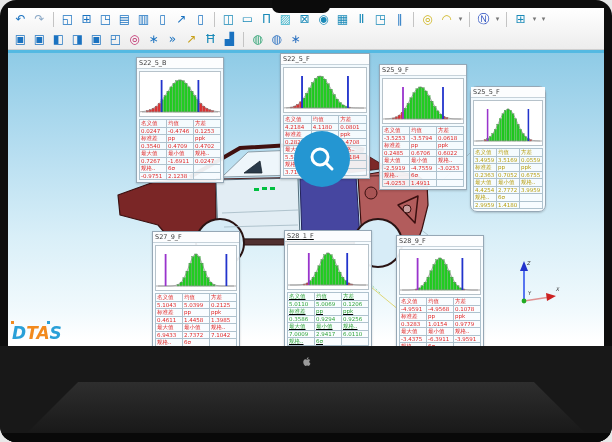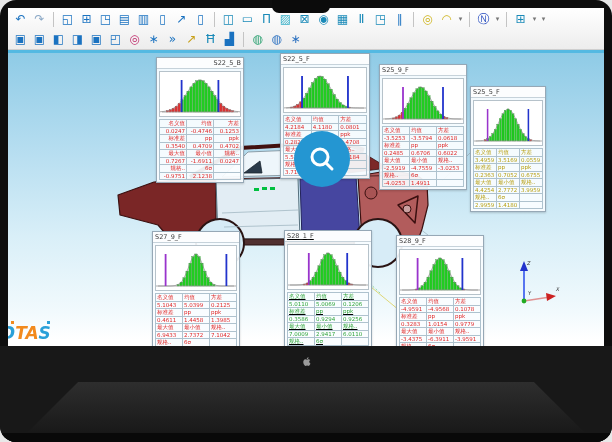--- a/index.html
+++ b/index.html
@@ -19,21 +19,21 @@
   
   .stat-panel{position:absolute;background:rgba(250,253,255,0.93);border:1px solid #96a8b6;box-shadow:0 1px 2px rgba(0,0,0,0.18);font-size:5.5px;}
   .panel-title{font-size:6.5px;color:#3c3c3c;background:#fcfdfe;border-bottom:1px solid #c6d2da;padding:1px 2px;height:8px;line-height:8px;white-space:nowrap;overflow:hidden;}
   .hist-box{margin:2px;border:1px solid #b6c2ca;background:#fff;height:44px;}
   .hist-box svg{display:block;width:100%;height:44px;}
   .stat-panel table{border-collapse:collapse;width:calc(100% - 4px);margin:0 2px 2px 2px;table-layout:fixed;}
   .stat-panel td{border:0.5px solid #aec2ce;padding:0 1px;height:6.5px;line-height:6.5px;font-size:5.5px;white-space:nowrap;overflow:hidden;}
   
   #magnifier{position:absolute;left:286px;top:78px;width:56px;height:56px;border-radius:50%;background:#2496d2;display:flex;align-items:center;justify-content:center;cursor:pointer;z-index:30;}
   
-  #dtas-logo{position:absolute;left:-7px;bottom:6px;font-weight:800;font-size:17px;letter-spacing:0;font-style:italic;z-index:5;}
+  #dtas-logo{position:absolute;left:-7px;bottom:6px;font-weight:800;font-size:17px;letter-spacing:0;font-style:italic;z-index:5;padding-left:11px;}
   #dtas-logo .dot{position:absolute;width:3px;height:3px;}
   
   #notch{position:absolute;left:272px;top:0;width:58px;height:13px;background:#0b0b0b;border-radius:0 0 7px 7px;z-index:40;}
   #chin{position:absolute;left:0;top:346px;width:612px;height:96px;background:#181818;}
   #apple{position:absolute;left:300px;top:8px;}
   #stand{position:absolute;left:28px;top:36px;width:556px;height:50px;background:linear-gradient(#2e2e2e,#191919);clip-path:polygon(9% 0,91% 0,100% 100%,0 100%);}
   #base{position:absolute;left:0;bottom:0;width:612px;height:9px;background:#090909;}
   .axis-label{font-size:5px;font-style:italic;fill:#333;}
 </style>
 </head>
@@ -132,21 +132,21 @@
           <rect x="254" y="134" width="5" height="3" fill="#00c040"></rect>
           <rect x="262" y="134" width="5" height="3" fill="#00c040"></rect>
           <line x1="298" y1="100" x2="302" y2="112" stroke="#e020e0" stroke-width="1.5"></line>
           <line x1="306" y1="99" x2="308" y2="111" stroke="#e020e0" stroke-width="1.5"></line>
           <path d="M236,120 L252,108 L254,120 Z" fill="#2a3a4a" stroke="#1a2630" stroke-width="0.8"></path>
           <path d="M214,160 L290,157" stroke="#9ab0bc" stroke-width="0.7" fill="none"></path>
           <path d="M216,174 L290,172" stroke="#9ab0bc" stroke-width="0.7" fill="none"></path>
         </g>
       </svg>
 
-      <div class="stat-panel" style="left:148px;top:4px;width:86px;text-align:right;">
+      <div class="stat-panel" style="left:128px;top:4px;width:86px;">
         <div class="panel-title">S22_5_B</div>
         <div class="hist-box">
             <svg viewBox="0 0 80 44" preserveAspectRatio="none">
               <rect x="6.2" y="38.7" width="2.4" height="1.3" fill="#e03030" stroke="#901010" stroke-width="0.3"></rect>
               <rect x="9.2" y="37.8" width="2.4" height="2.2" fill="#e03030" stroke="#901010" stroke-width="0.3"></rect>
               <rect x="12.1" y="36.3" width="2.4" height="3.7" fill="#e03030" stroke="#901010" stroke-width="0.3"></rect>
               <rect x="15.1" y="34.2" width="2.4" height="5.8" fill="#e03030" stroke="#901010" stroke-width="0.3"></rect>
               <rect x="18.1" y="31.4" width="2.4" height="8.6" fill="#e03030" stroke="#901010" stroke-width="0.3"></rect>
               <rect x="21.0" y="27.8" width="2.4" height="12.2" fill="#22cc22" stroke="#108810" stroke-width="0.3"></rect>
               <rect x="24.0" y="23.6" width="2.4" height="16.4" fill="#22cc22" stroke="#108810" stroke-width="0.3"></rect>
@@ -359,21 +359,21 @@
                 <td></td>
               </tr>
               <tr>
                 <td>-4.0253</td>
                 <td>1.4911</td>
                 <td></td>
               </tr>
             </tbody>
           </table>
       </div>
-      <div class="stat-panel" style="left:462px;top:33px;width:74px;">
+      <div class="stat-panel" style="left:462px;top:33px;width:74px;border-radius:7px;">
         <div class="panel-title">S25_5_F</div>
         <div class="hist-box">
             <svg viewBox="0 0 80 44" preserveAspectRatio="none">
               <rect x="12.1" y="38.8" width="2.4" height="1.2" fill="#e03030" stroke="#901010" stroke-width="0.3"></rect>
               <rect x="15.1" y="37.6" width="2.4" height="2.4" fill="#22cc22" stroke="#108810" stroke-width="0.3"></rect>
               <rect x="18.1" y="35.6" width="2.4" height="4.4" fill="#22cc22" stroke="#108810" stroke-width="0.3"></rect>
               <rect x="21.0" y="32.6" width="2.4" height="7.4" fill="#22cc22" stroke="#108810" stroke-width="0.3"></rect>
               <rect x="24.0" y="28.4" width="2.4" height="11.6" fill="#22cc22" stroke="#108810" stroke-width="0.3"></rect>
               <rect x="26.9" y="23.3" width="2.4" height="16.7" fill="#22cc22" stroke="#108810" stroke-width="0.3"></rect>
               <rect x="29.9" y="17.8" width="2.4" height="22.2" fill="#22cc22" stroke="#108810" stroke-width="0.3"></rect>

